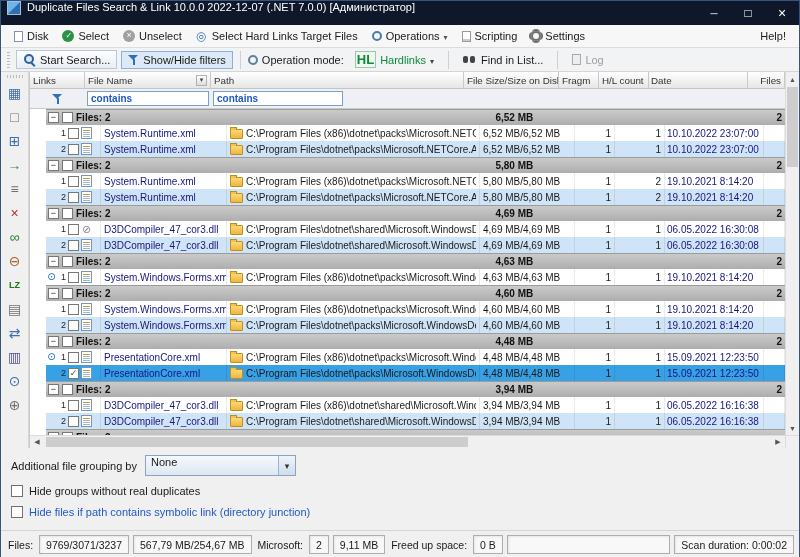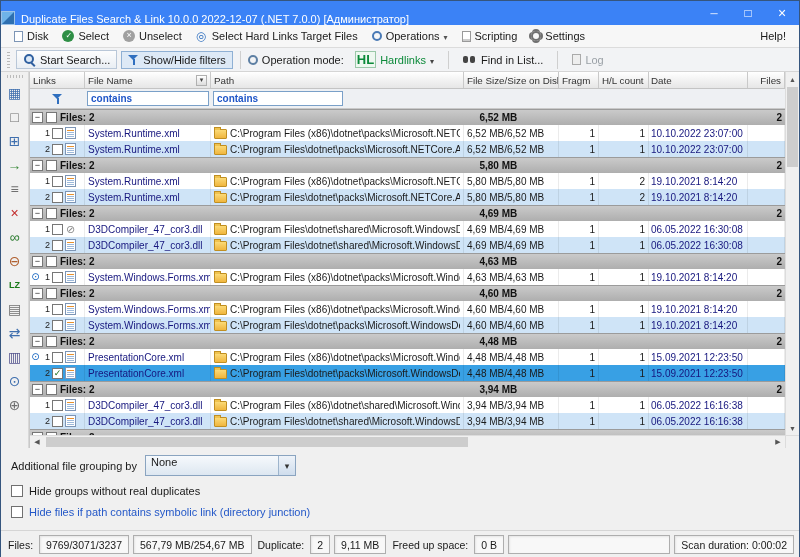--- a/index.html
+++ b/index.html
@@ -1,21 +1,21 @@
 <!DOCTYPE html>
 <html><head>
 <meta charset="utf-8">
 <style>
 *{margin:0;padding:0;box-sizing:border-box;}
 html,body{width:800px;height:557px;overflow:hidden;}
 body{font-family:"Liberation Sans","DejaVu Sans",sans-serif;font-size:11px;color:#1a1a1a;background:#f0f0f0;}
 .window{width:800px;height:557px;display:flex;flex-direction:column;border:1px solid #35557e;background:#f0f0f0;}
 
 
-.titlebar{flex:0 0 24px;background:#3b82f6;color:#fff;display:flex;align-items:flex-end;}
+.titlebar{flex:0 0 24px;background:#0f172a;color:#fff;display:flex;align-items:flex-start;padding-left:6px;}
 .app-icon{width:14px;height:14px;margin-right:6px;background:linear-gradient(135deg,#6fb3e8 0 49%,#2e6fb0 51% 100%);border:1px solid #9cc2e8;flex:0 0 14px;}
 .win-title{flex:1;font-size:11px;white-space:nowrap;overflow:hidden;}
 .winbtns{margin-left:auto;display:flex;}
 .winbtn{width:34px;height:24px;display:flex;align-items:center;justify-content:center;color:#fff;}
 .b-min::before{content:"─";font-size:10px;}
 .b-max::before{content:"□";font-size:12px;}
 .b-close::before{content:"×";font-size:14px;}
 
 
 .menubar{flex:0 0 23px;display:flex;align-items:center;background:#f7f7f7;border-bottom:1px solid #dcdcdc;padding:0 6px;overflow:hidden;}
@@ -71,21 +71,21 @@
 .h-cell{display:flex;align-items:center;padding:0 3px;font-size:9.8px;color:#333;border-right:1px solid #c9c9c9;overflow:hidden;white-space:nowrap;}
 .h-combo{margin-left:auto;width:11px;height:11px;border:1px solid #b0b0b0;background:linear-gradient(#fff,#ddd);display:flex;align-items:center;justify-content:center;flex:0 0 11px;}
 .h-combo::before{content:"▾";font-size:7px;color:#444;}
 .filter-row{flex:0 0 20px;display:flex;align-items:center;background:#eef0f3;border-bottom:1px solid #c9c9c9;}
 .f-cell{display:flex;align-items:center;padding:0 2px;height:100%;}
 .f-cell.fc0{flex:0 0 55px;justify-content:center;}
 .f-cell.fc1{flex:0 0 126px;}
 .f-cell.fc2{flex:0 0 253px;}
 .flt{height:15px;width:100%;border:1px solid #7aa0c8;background:#fff;color:#1f56c8;font-weight:bold;font-size:10px;font-family:inherit;padding:0 3px;}
 .flt-path{width:130px;}
-.grid-body{flex:0 0 326px;overflow:hidden;background:#fff;}
+.grid-body{flex:0 0 326px;overflow:hidden;background:#fff;padding-left:16px;}
 
 
 .row{display:flex;height:16px;align-items:center;font-size:10px;}
 .file-row{background:#fff;}
 .file-row.alt{background:#cfe4f7;}
 .file-row.selected{background:#38a0e4;}
 .group-row{background:linear-gradient(#cacaca,#aeaeae);border-top:1px solid #9b9b9b;}
 .cell{height:100%;display:flex;align-items:center;padding:0 3px;overflow:hidden;white-space:nowrap;border-right:1px solid rgba(0,0,0,0.08);}
 .group-row .cell{border-right:none;}
 .c0{flex:0 0 55px;}
@@ -712,21 +712,21 @@
     <div class="chk-row">
       <span class="chk"></span>
       <span class="chk-label blue">Hide files if path contains symbolic link (directory junction)</span>
     </div>
   </div>
 
   <div class="statusbar" id="statusbar">
       <div class="sb-label">Files:</div>
       <div class="sb-panel">9769/3071/3237</div>
       <div class="sb-panel">567,79 MB/254,67 MB</div>
-      <div class="sb-label">Duplicate:</div>
+      <div class="sb-label">Microsoft:</div>
       <div class="sb-panel">2</div>
       <div class="sb-panel">9,11 MB</div>
       <div class="sb-label">Freed up space:</div>
       <div class="sb-panel">0 B</div>
       <div class="sb-spacer"></div>
       <div class="sb-panel">Scan duration: 0:00:02</div>
     </div>
 
 </div>
 

